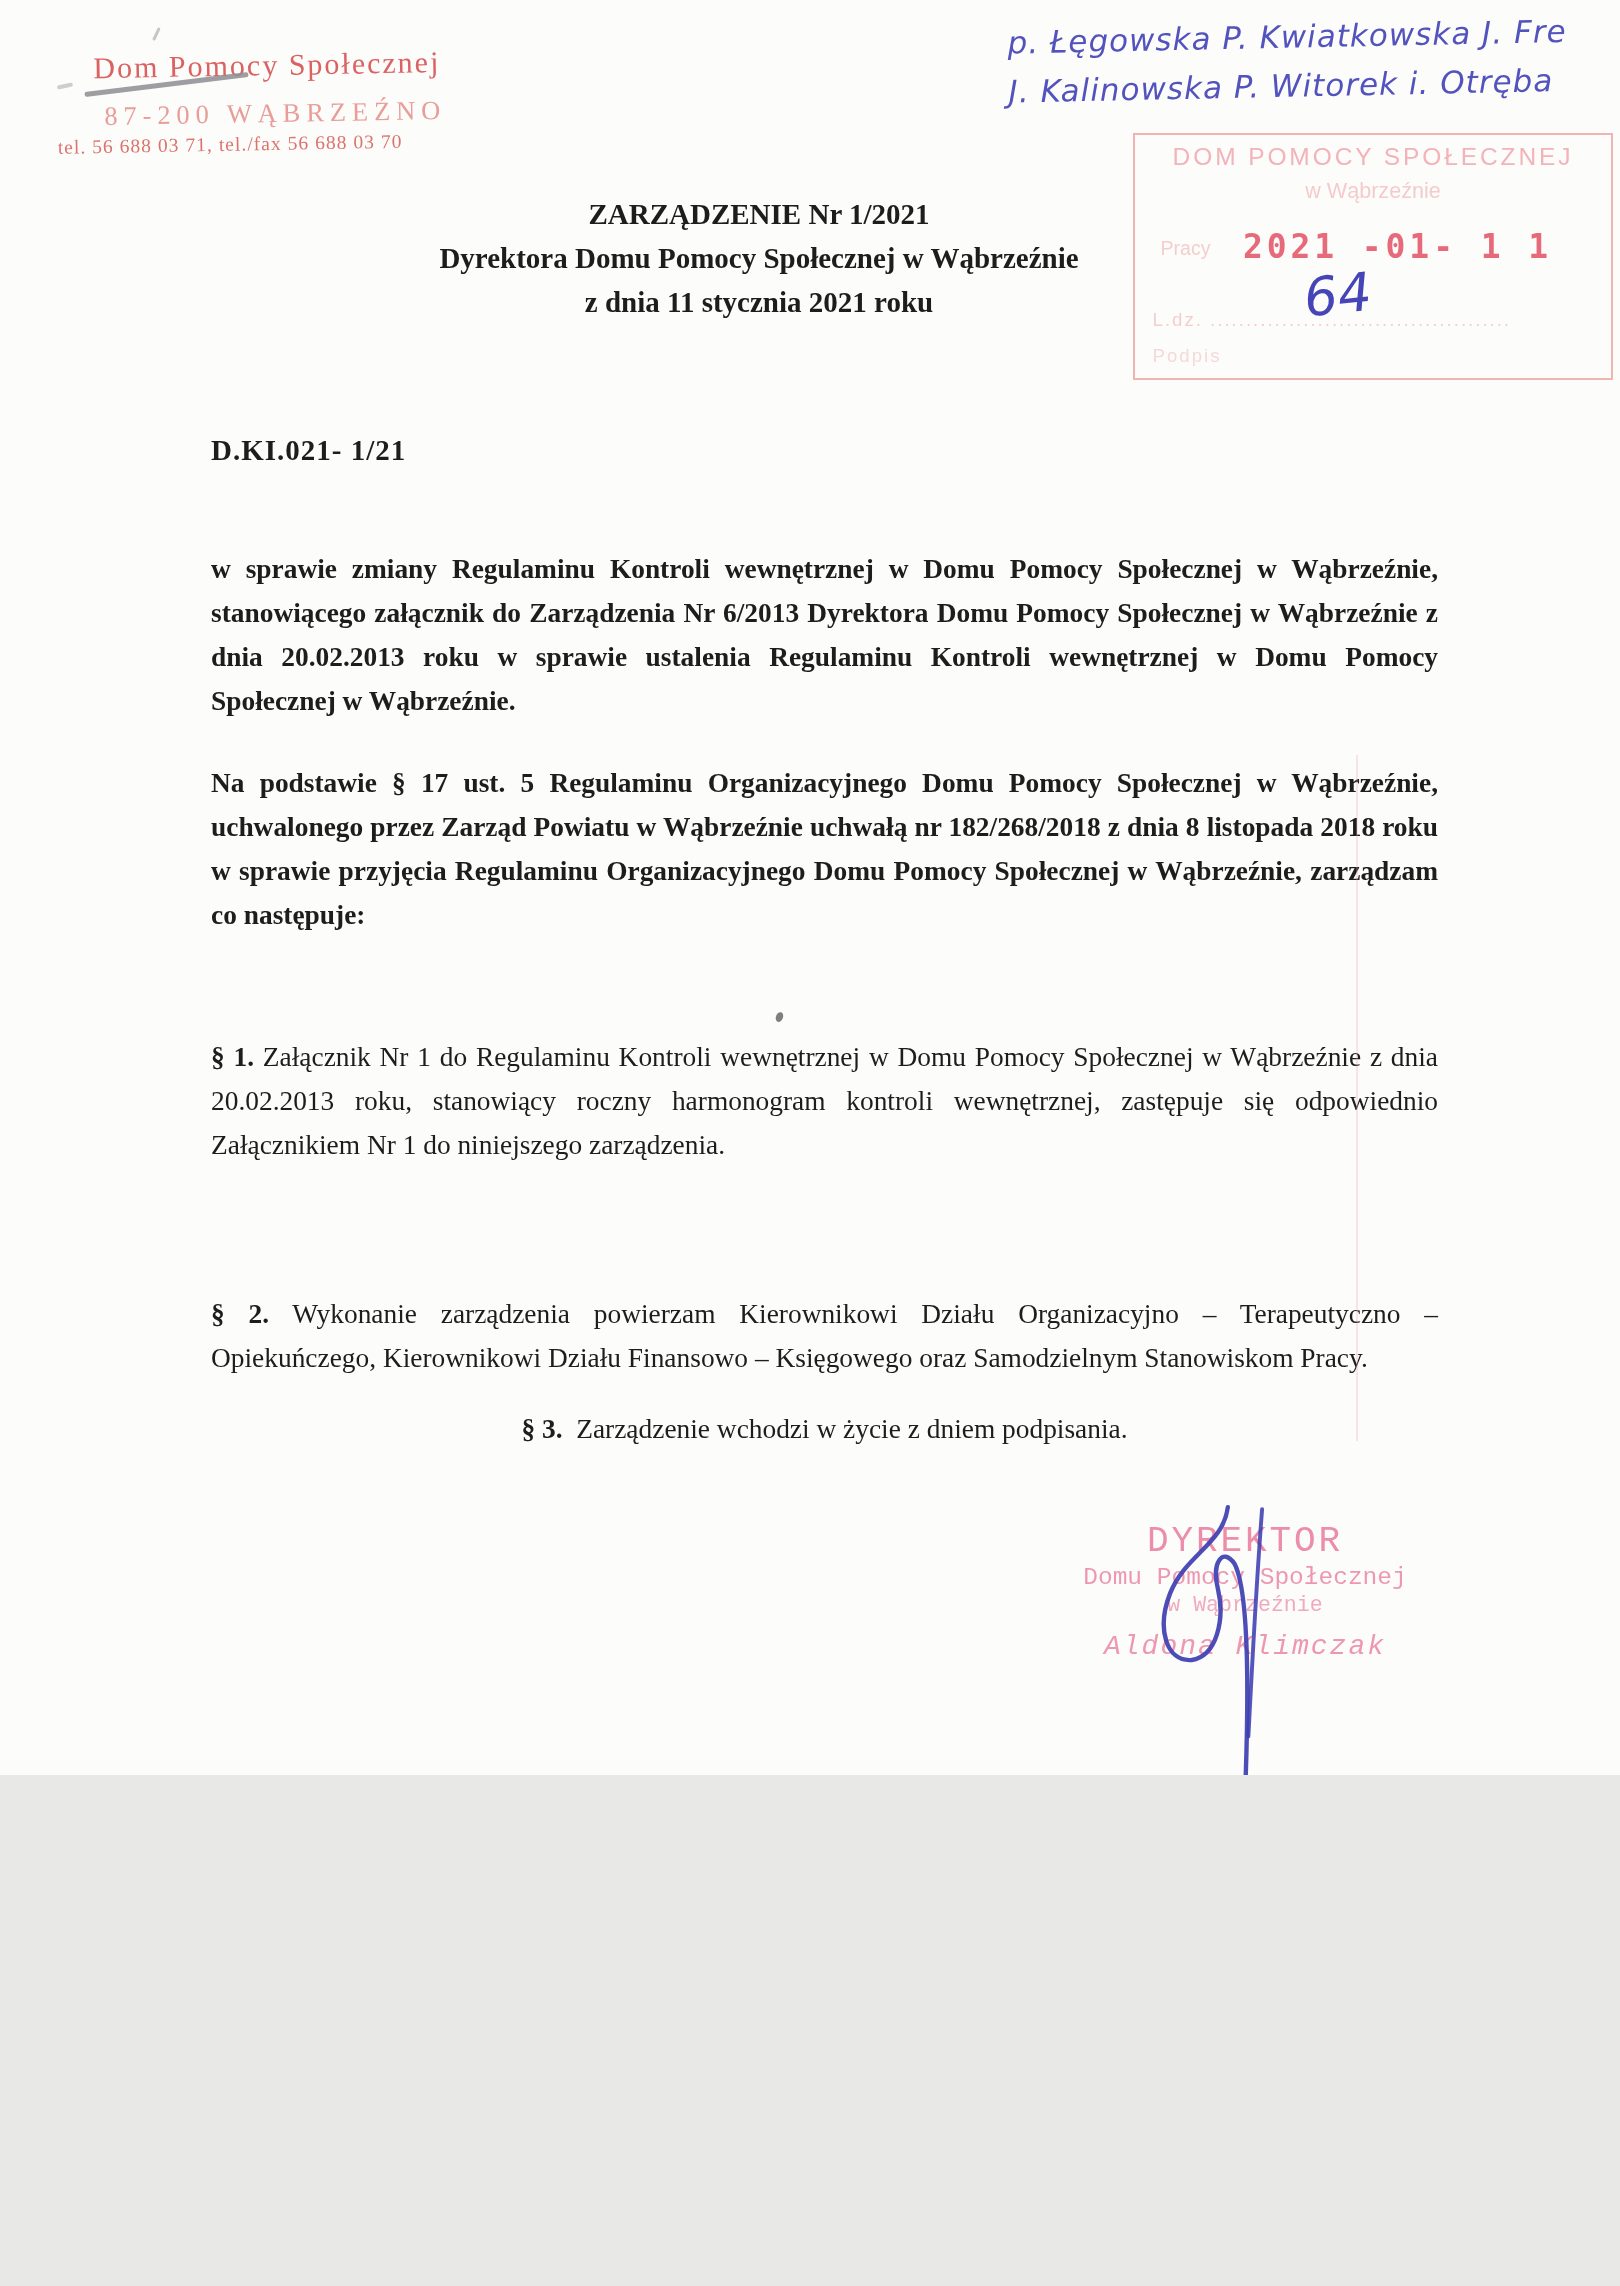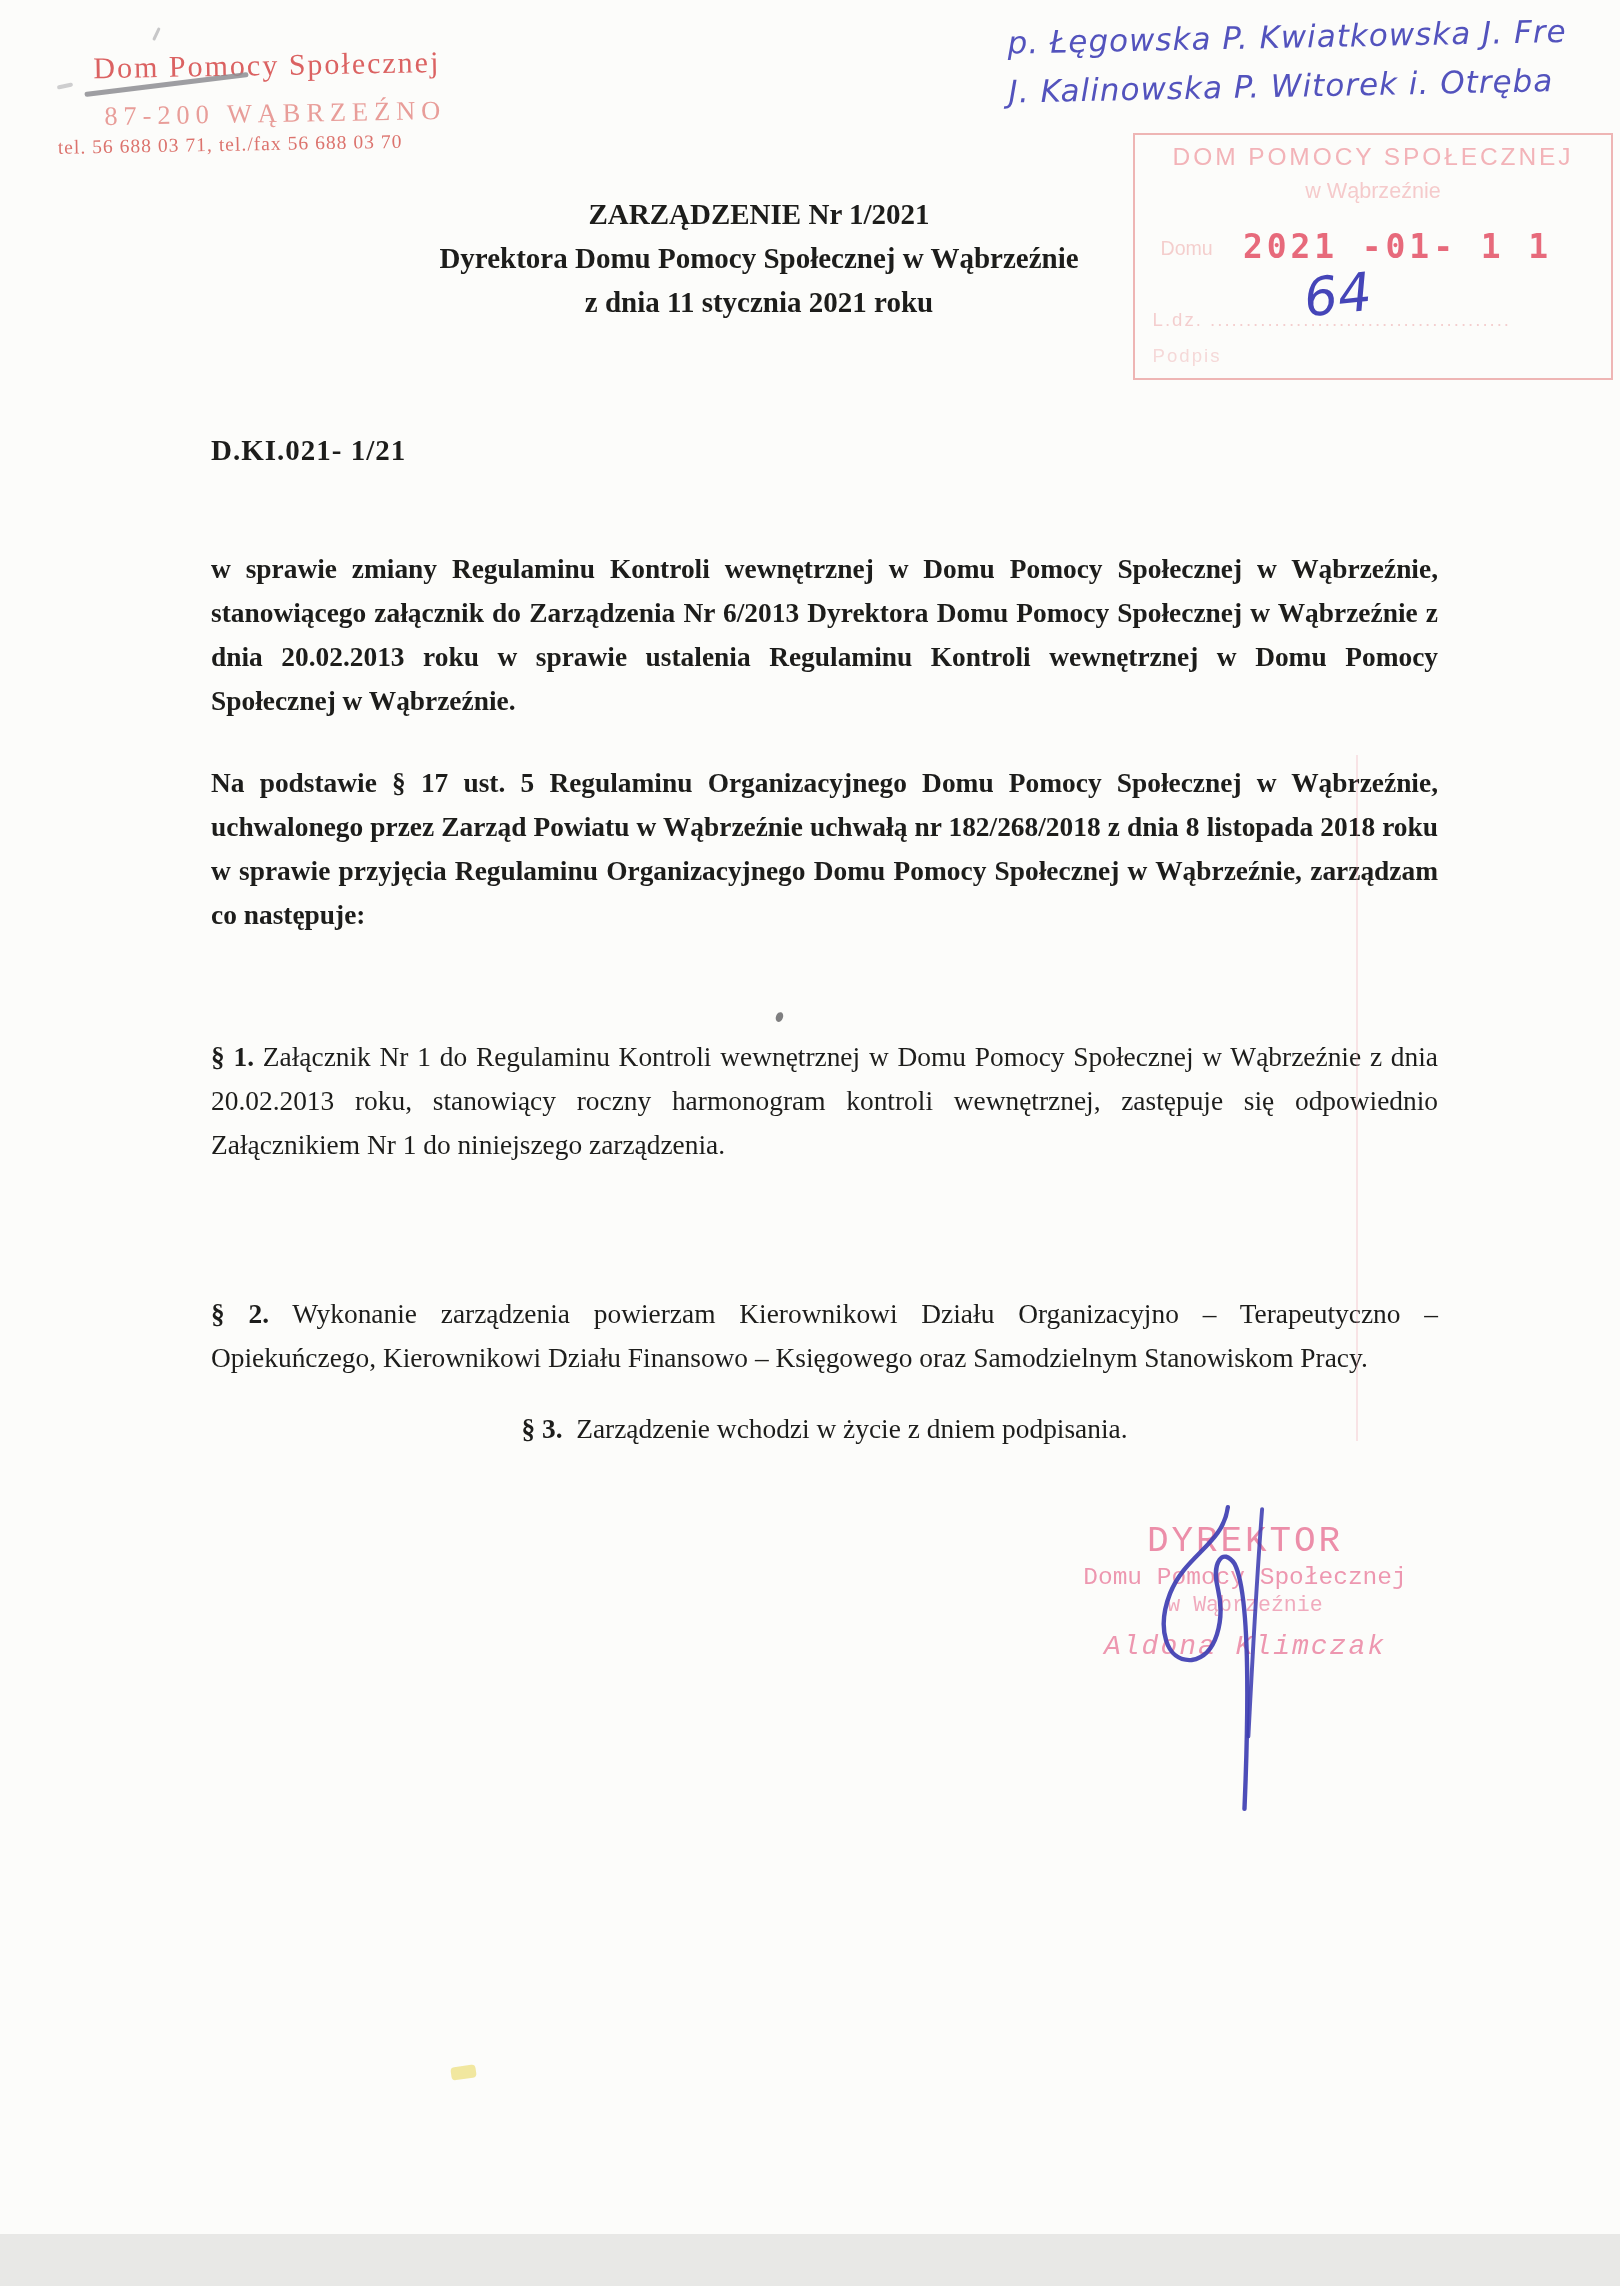--- a/index.html
+++ b/index.html
@@ -1,17 +1,17 @@
 <!DOCTYPE html>
 <html><head>
 <meta charset="utf-8">
 <style>
   html,body{margin:0;padding:0;background:#e8e8e6;}
   .page{
-    position:relative;width:1620px;height:2234px;background:#fcfcfa;
+    position:relative;width:1620px;height:1775px;background:#fcfcfa;
     font-family:"Liberation Serif",serif;color:#1d1d1b;overflow:hidden;
   }
   
   .stamp-tl{position:absolute;left:57px;top:47px;width:549px;transform:rotate(-1deg);}
   .stamp-tl .l1{font-size:30px;letter-spacing:2px;color:rgba(213,70,70,.85);padding-left:37px;}
   .stamp-tl .l2{font-size:26.5px;letter-spacing:5.9px;color:rgba(226,126,120,.75);padding-left:47px;margin-top:15.7px;}
   .stamp-tl .l3{font-size:19.6px;letter-spacing:1px;color:rgba(211,80,74,.8);margin-top:3.9px;}
   .strike{position:absolute;left:84px;top:82px;width:165px;height:4.9px;background:#8d8d92;
     transform:rotate(-7deg);border-radius:2.9px;opacity:.85;}
   .tickmark{position:absolute;left:155px;top:27.4px;width:2.9px;height:13.7px;background:#9a9a9e;
@@ -78,21 +78,21 @@
   <div class="squiggle"></div>
 
   <div class="handnote">
     <div>p. Łęgowska   P. Kwiatkowska   J. Fre</div>
     <div>J. Kalinowska   P. Witorek   i. Otręba</div>
   </div>
 
   <div class="receipt">
     <div class="org1">DOM POMOCY SPOŁECZNEJ</div>
     <div class="org2">w Wąbrzeźnie</div>
-    <div class="datelabel">Domu</div>
+    <div class="datelabel">Pracy</div>
     <div class="dateval">2021 -01- 1 1</div>
     <div class="casenum">64</div>
     <div class="ldz">L.dz. ..........................................</div>
     <div class="botlabel">Podpis</div>
   </div>
 
   <div class="title">
     <div>ZARZĄDZENIE Nr 1/2021</div>
     <div>Dyrektora Domu Pomocy Społecznej w Wąbrzeźnie</div>
     <div>z dnia 11 stycznia 2021 roku</div>

